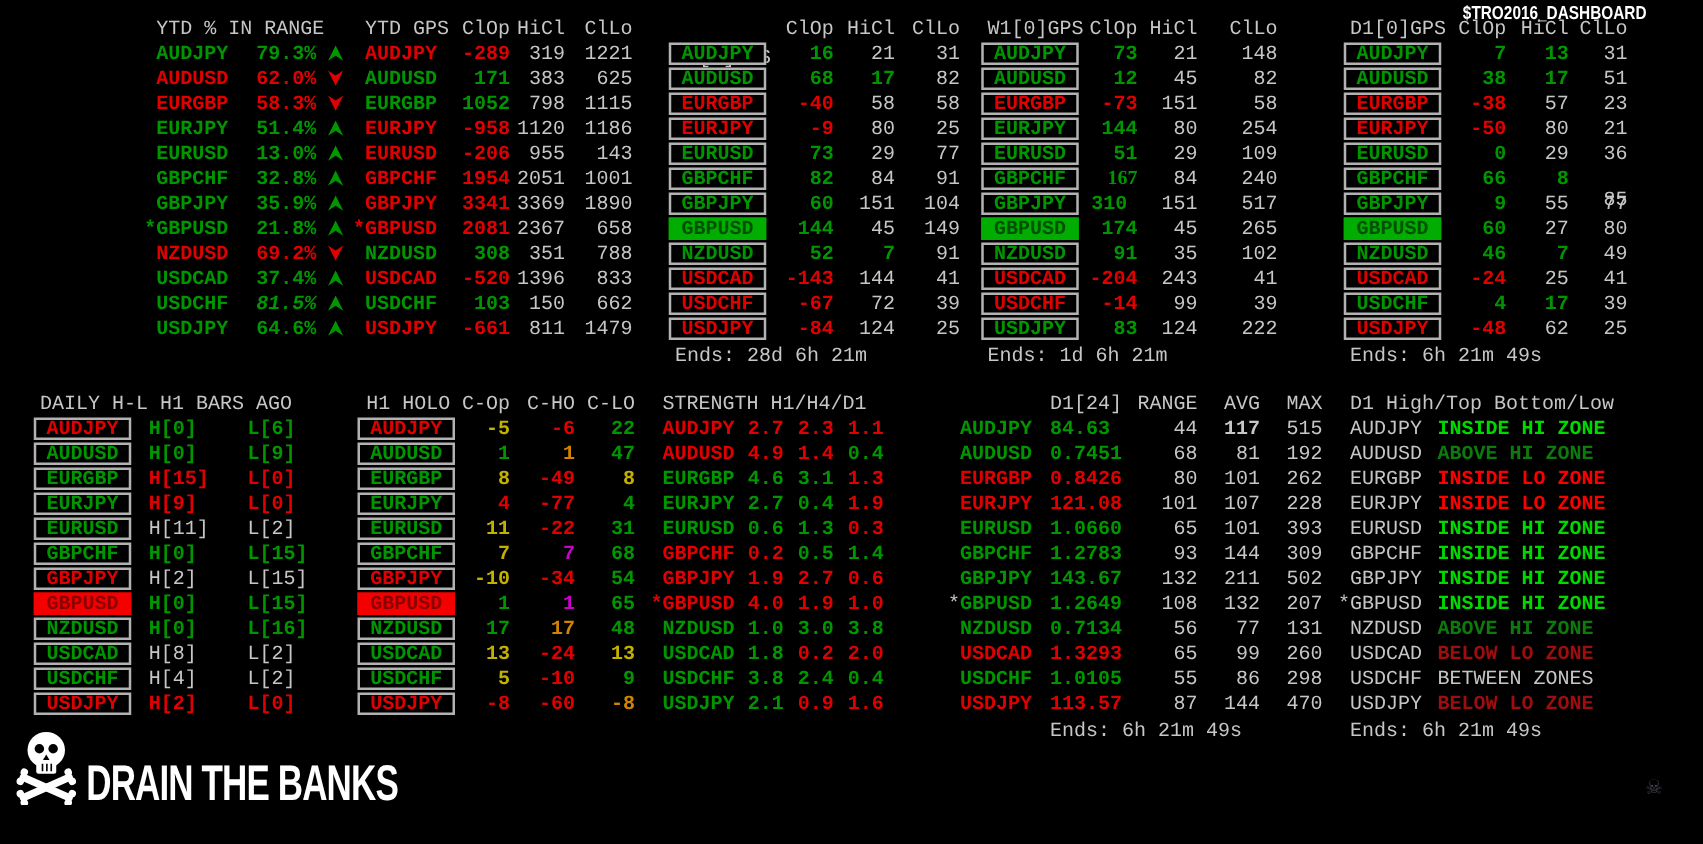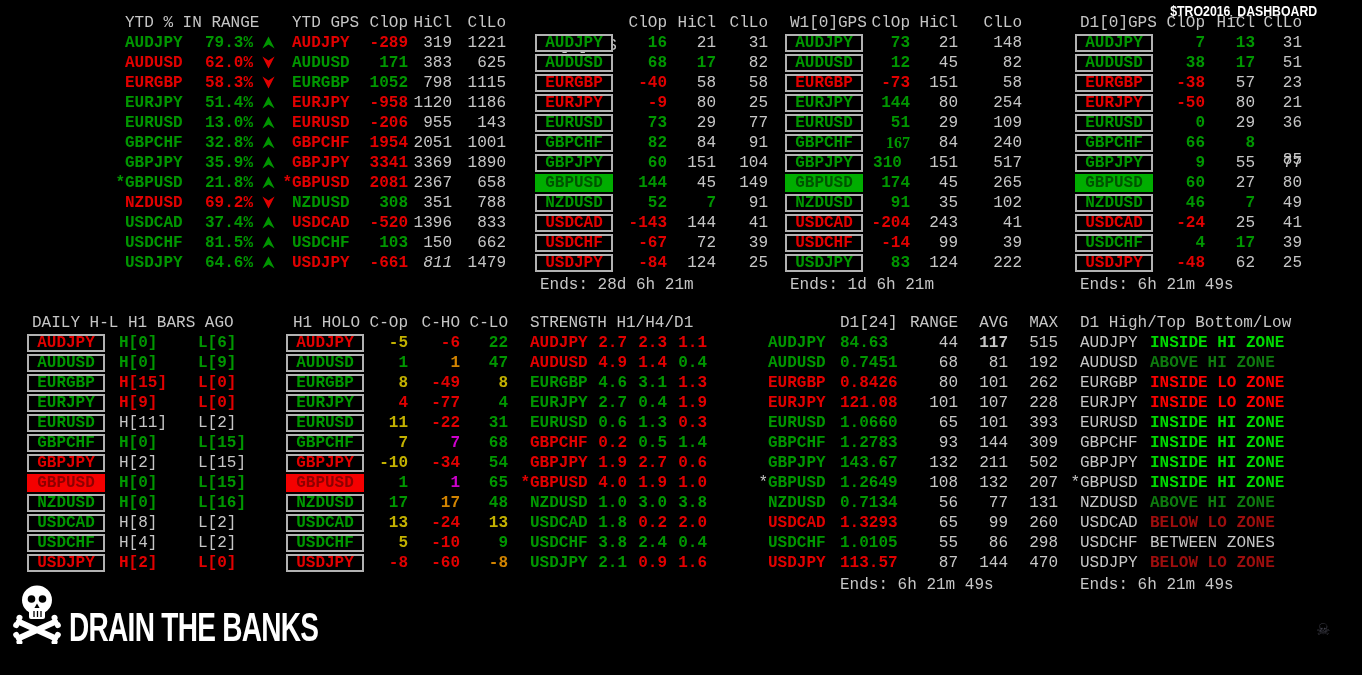--- a/index.html
+++ b/index.html
@@ -119,21 +119,21 @@
             <span class="ast c-wh" style="width: 12px;"></span>
             <span class="nm c-g" style="width: 62px;">USDCAD</span>
             <span class="cell c-g" style="width: 66px;">37.4%</span>
             <span class="arrow c-g"><svg width="15" height="15" viewBox="0 0 16 16">
                 <path d="M8 1.5 L14.5 14.5 L8 10.2 L1.5 14.5 Z" fill="currentColor"></path>
               </svg></span>
           </div>
           <div class="row">
             <span class="ast c-wh" style="width: 12px;"></span>
             <span class="nm c-g" style="width: 62px;">USDCHF</span>
-            <span class="cell c-g" style="width: 66px;">81.5%</span>
+            <span class="cell c-g" style="width: 66px; font-style: italic;">81.5%</span>
             <span class="arrow c-g"><svg width="15" height="15" viewBox="0 0 16 16">
                 <path d="M8 1.5 L14.5 14.5 L8 10.2 L1.5 14.5 Z" fill="currentColor"></path>
               </svg></span>
           </div>
           <div class="row">
             <span class="ast c-wh" style="width: 12px;"></span>
             <span class="nm c-g" style="width: 62px;">USDJPY</span>
             <span class="cell c-g" style="width: 66px;">64.6%</span>
             <span class="arrow c-g"><svg width="15" height="15" viewBox="0 0 16 16">
                 <path d="M8 1.5 L14.5 14.5 L8 10.2 L1.5 14.5 Z" fill="currentColor"></path>
@@ -218,21 +218,21 @@
             <span class="ast c-wh" style="width: 12px;"></span>
             <span class="nm c-g" style="width: 64px;">USDCHF</span>
             <span class="cell c-g" style="width: 52px;">103</span>
             <span class="cell c-w" style="width: 44px;">150</span>
             <span class="cell c-w" style="width: 54px;">662</span>
           </div>
           <div class="row">
             <span class="ast c-wh" style="width: 12px;"></span>
             <span class="nm c-r" style="width: 64px;">USDJPY</span>
             <span class="cell c-r" style="width: 52px;">-661</span>
-            <span class="cell c-w" style="width: 44px; font-style: italic;">811</span>
+            <span class="cell c-w" style="width: 44px;">811</span>
             <span class="cell c-w" style="width: 54px;">1479</span>
           </div>
         </div>
       </div>
       <div class="tbl" style="left: 535px;">
         <div class="thead" style="top: 13px;"><span style="width: 80px; text-align: right; padding-left: 5px; box-sizing: border-box; margin-top: 23px;">MN[0]GPS</span><span style="width: 52px; text-align: right;">ClOp</span><span style="width: 49px; text-align: right;">HiCl</span><span style="width: 52px; text-align: right;">ClLo</span></div>
         <div class="rows" style="top: 33px;">
           <div class="row">
             <div style="width: 80px;">
               <div class="pairbox c-g">AUDJPY</div>

